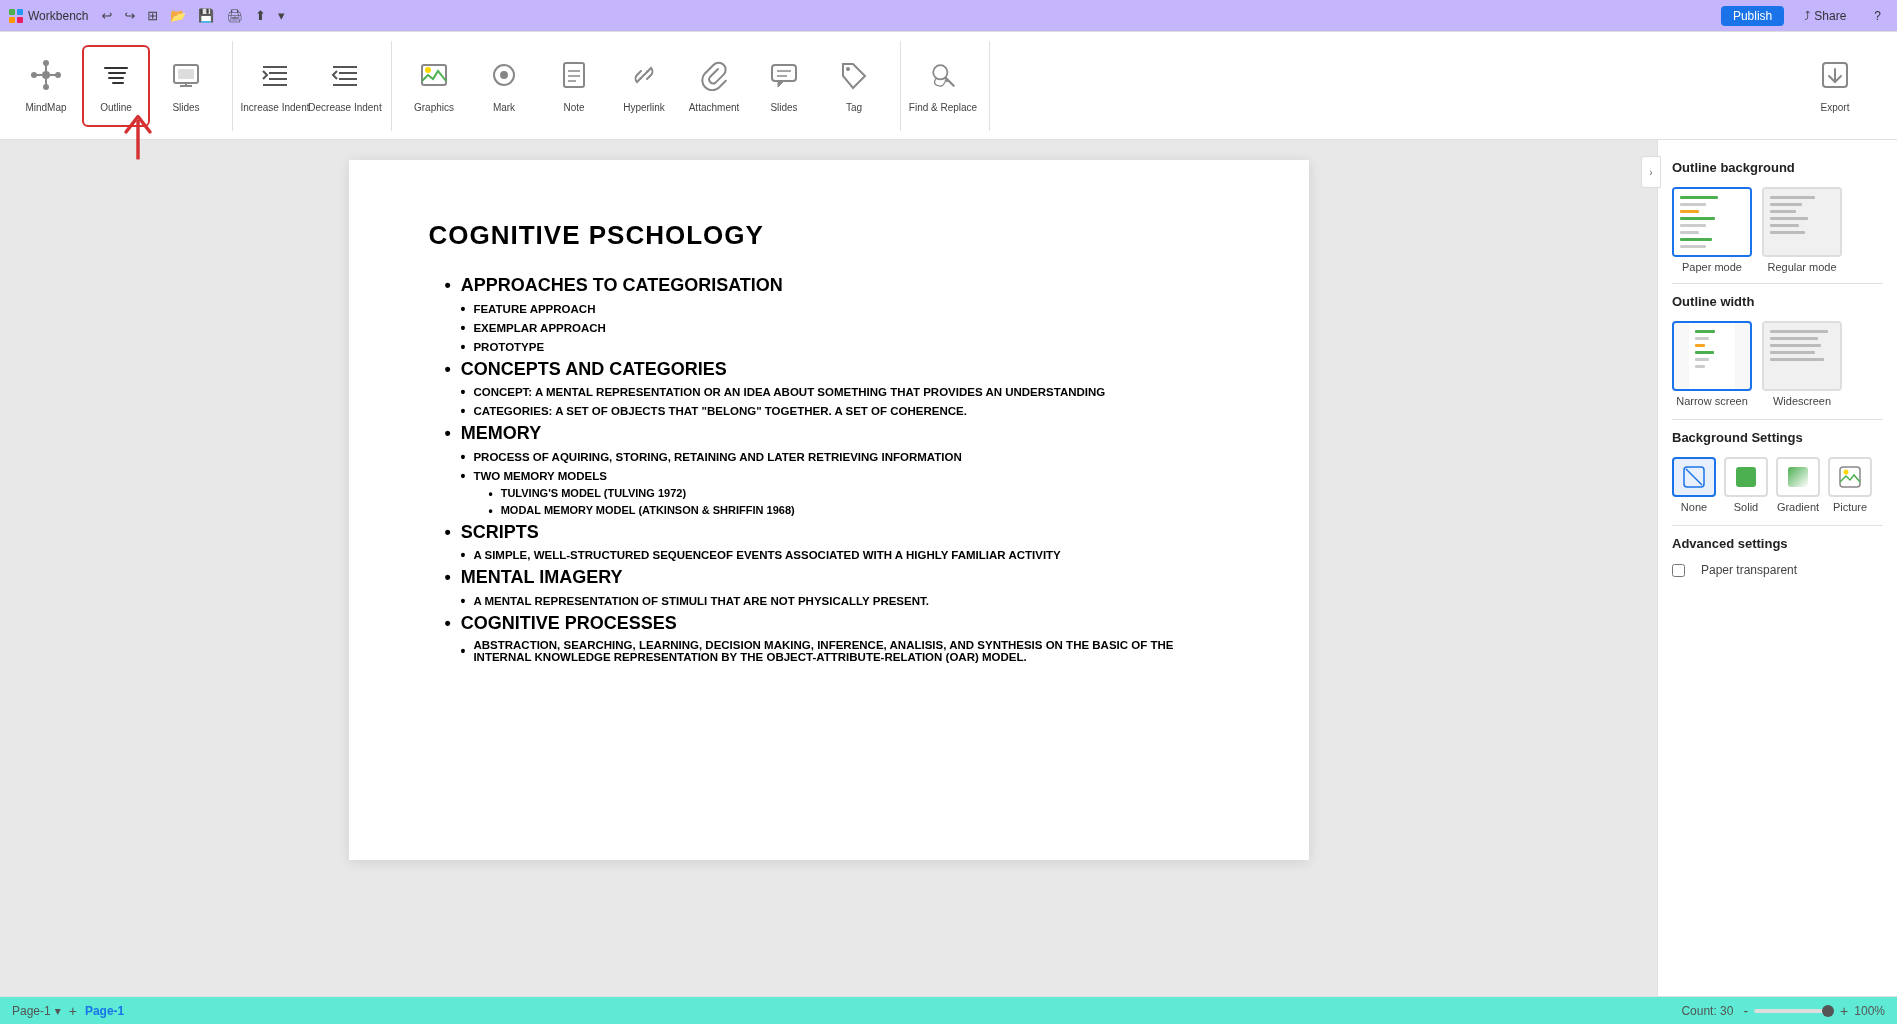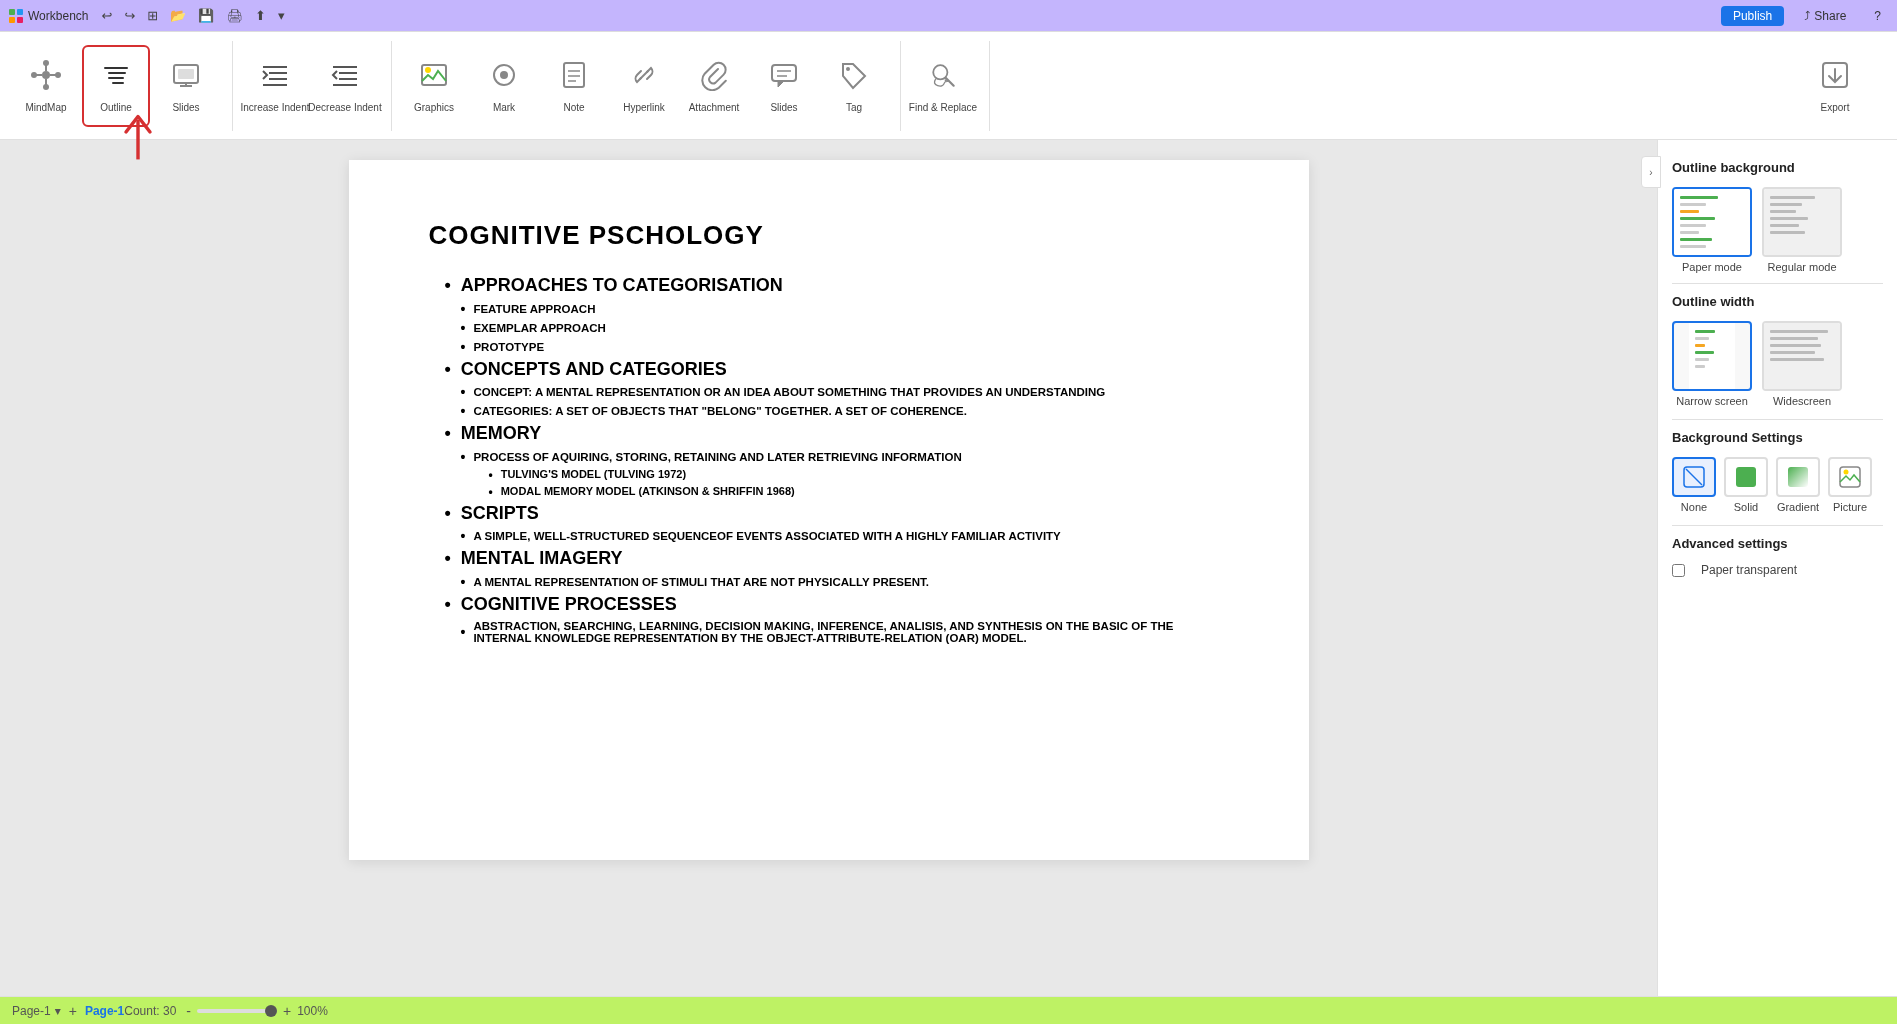--- a/index.html
+++ b/index.html
@@ -313,24 +313,25 @@
       align-items: center;
       justify-content: center;
       cursor: pointer;
       font-size: 10px;
       color: #666;
     }
 
     
     .statusbar {
       height: 28px;
-      background: #bef264;
+      background: #5eead4;
       border-top: 1px solid #e0e0e0;
       display: flex;
       align-items: center;
+      justify-content: space-between;
       padding: 0 12px;
       font-size: 12px;
       color: #555;
     }
     .statusbar-left { display: flex; align-items: center; gap: 8px; }
     .statusbar-right { display: flex; align-items: center; gap: 8px; }
     .page-select {
       display: flex;
       align-items: center;
       gap: 4px;
@@ -629,20 +630,23 @@
       </ul>
 
       <ul class="bullet-l1">
         <li>
           <span style="font-size:18px;font-weight:700;">MEMORY</span>
         </li>
       </ul>
       <ul class="bullet-l2">
         <li>
             <span>PROCESS OF AQUIRING, STORING, RETAINING AND LATER RETRIEVING INFORMATION</span>
+          </li>
+        <li>
+            <span>TWO MEMORY MODELS</span>
           </li>
       </ul>
       <ul class="bullet-l3">
         <li>
             <span>TULVING'S MODEL (TULVING 1972)</span>
           </li>
         <li>
             <span>MODAL MEMORY MODEL (ATKINSON &amp; SHRIFFIN 1968)</span>
           </li>
       </ul>

